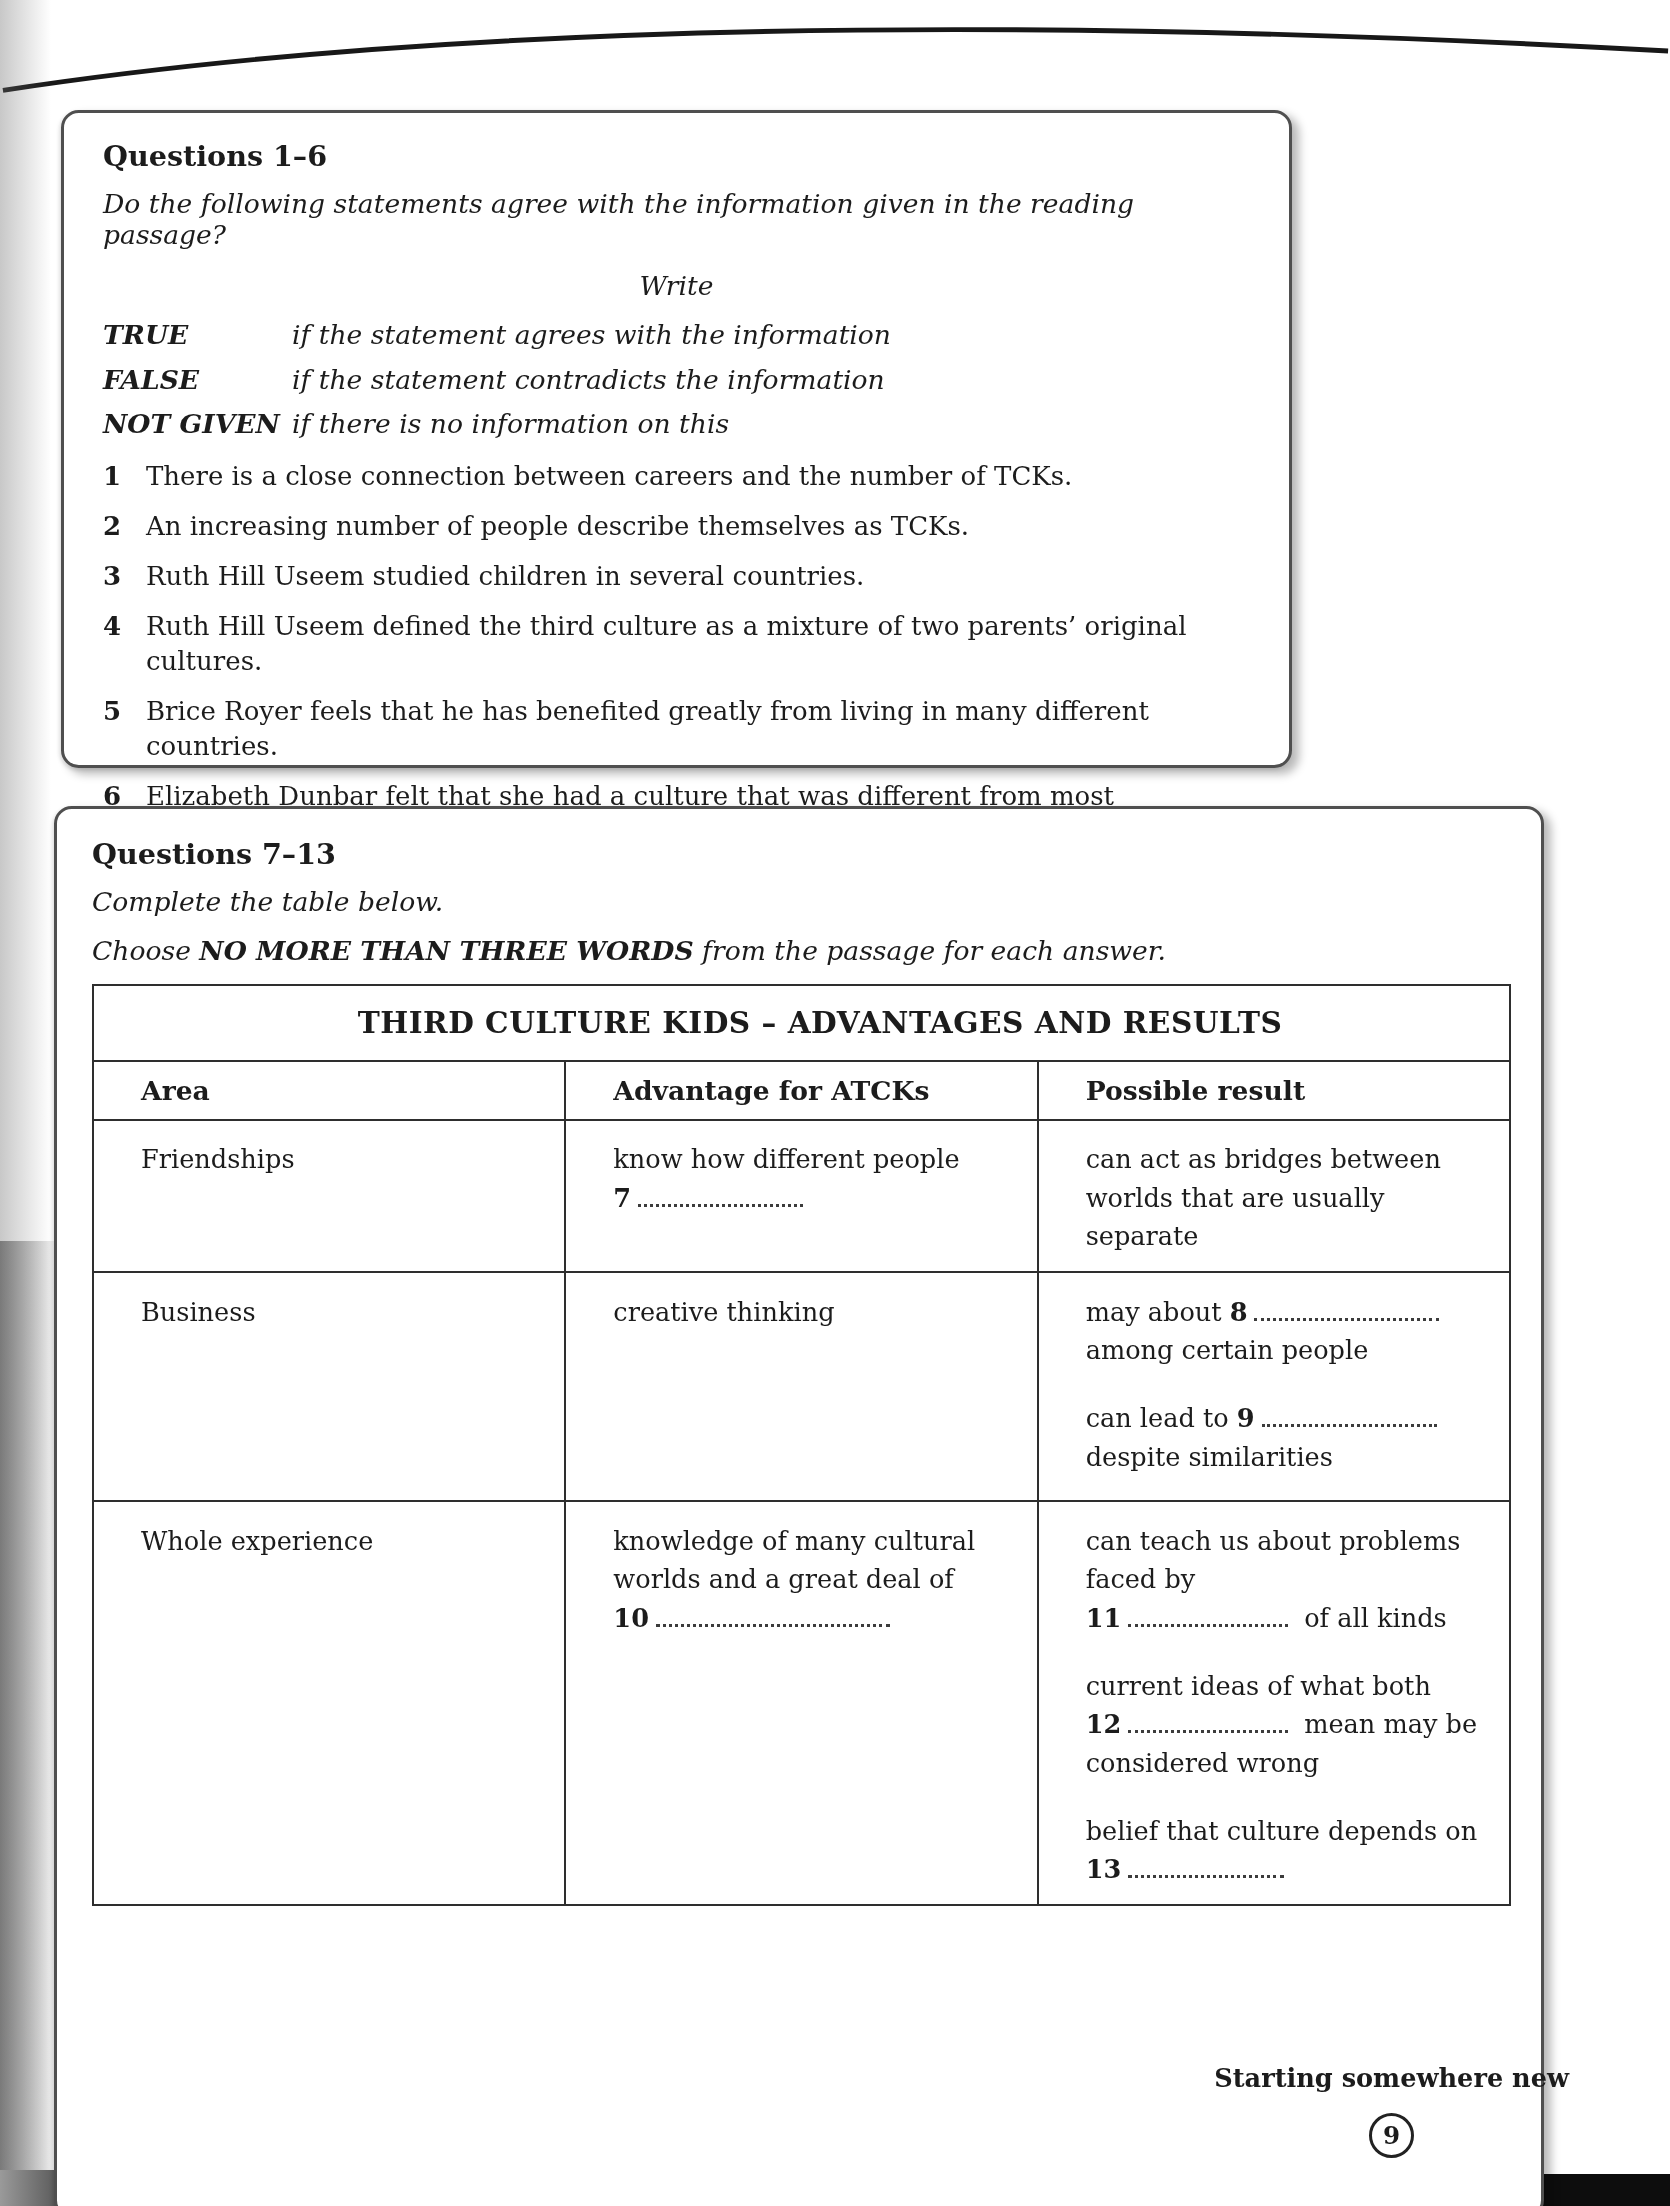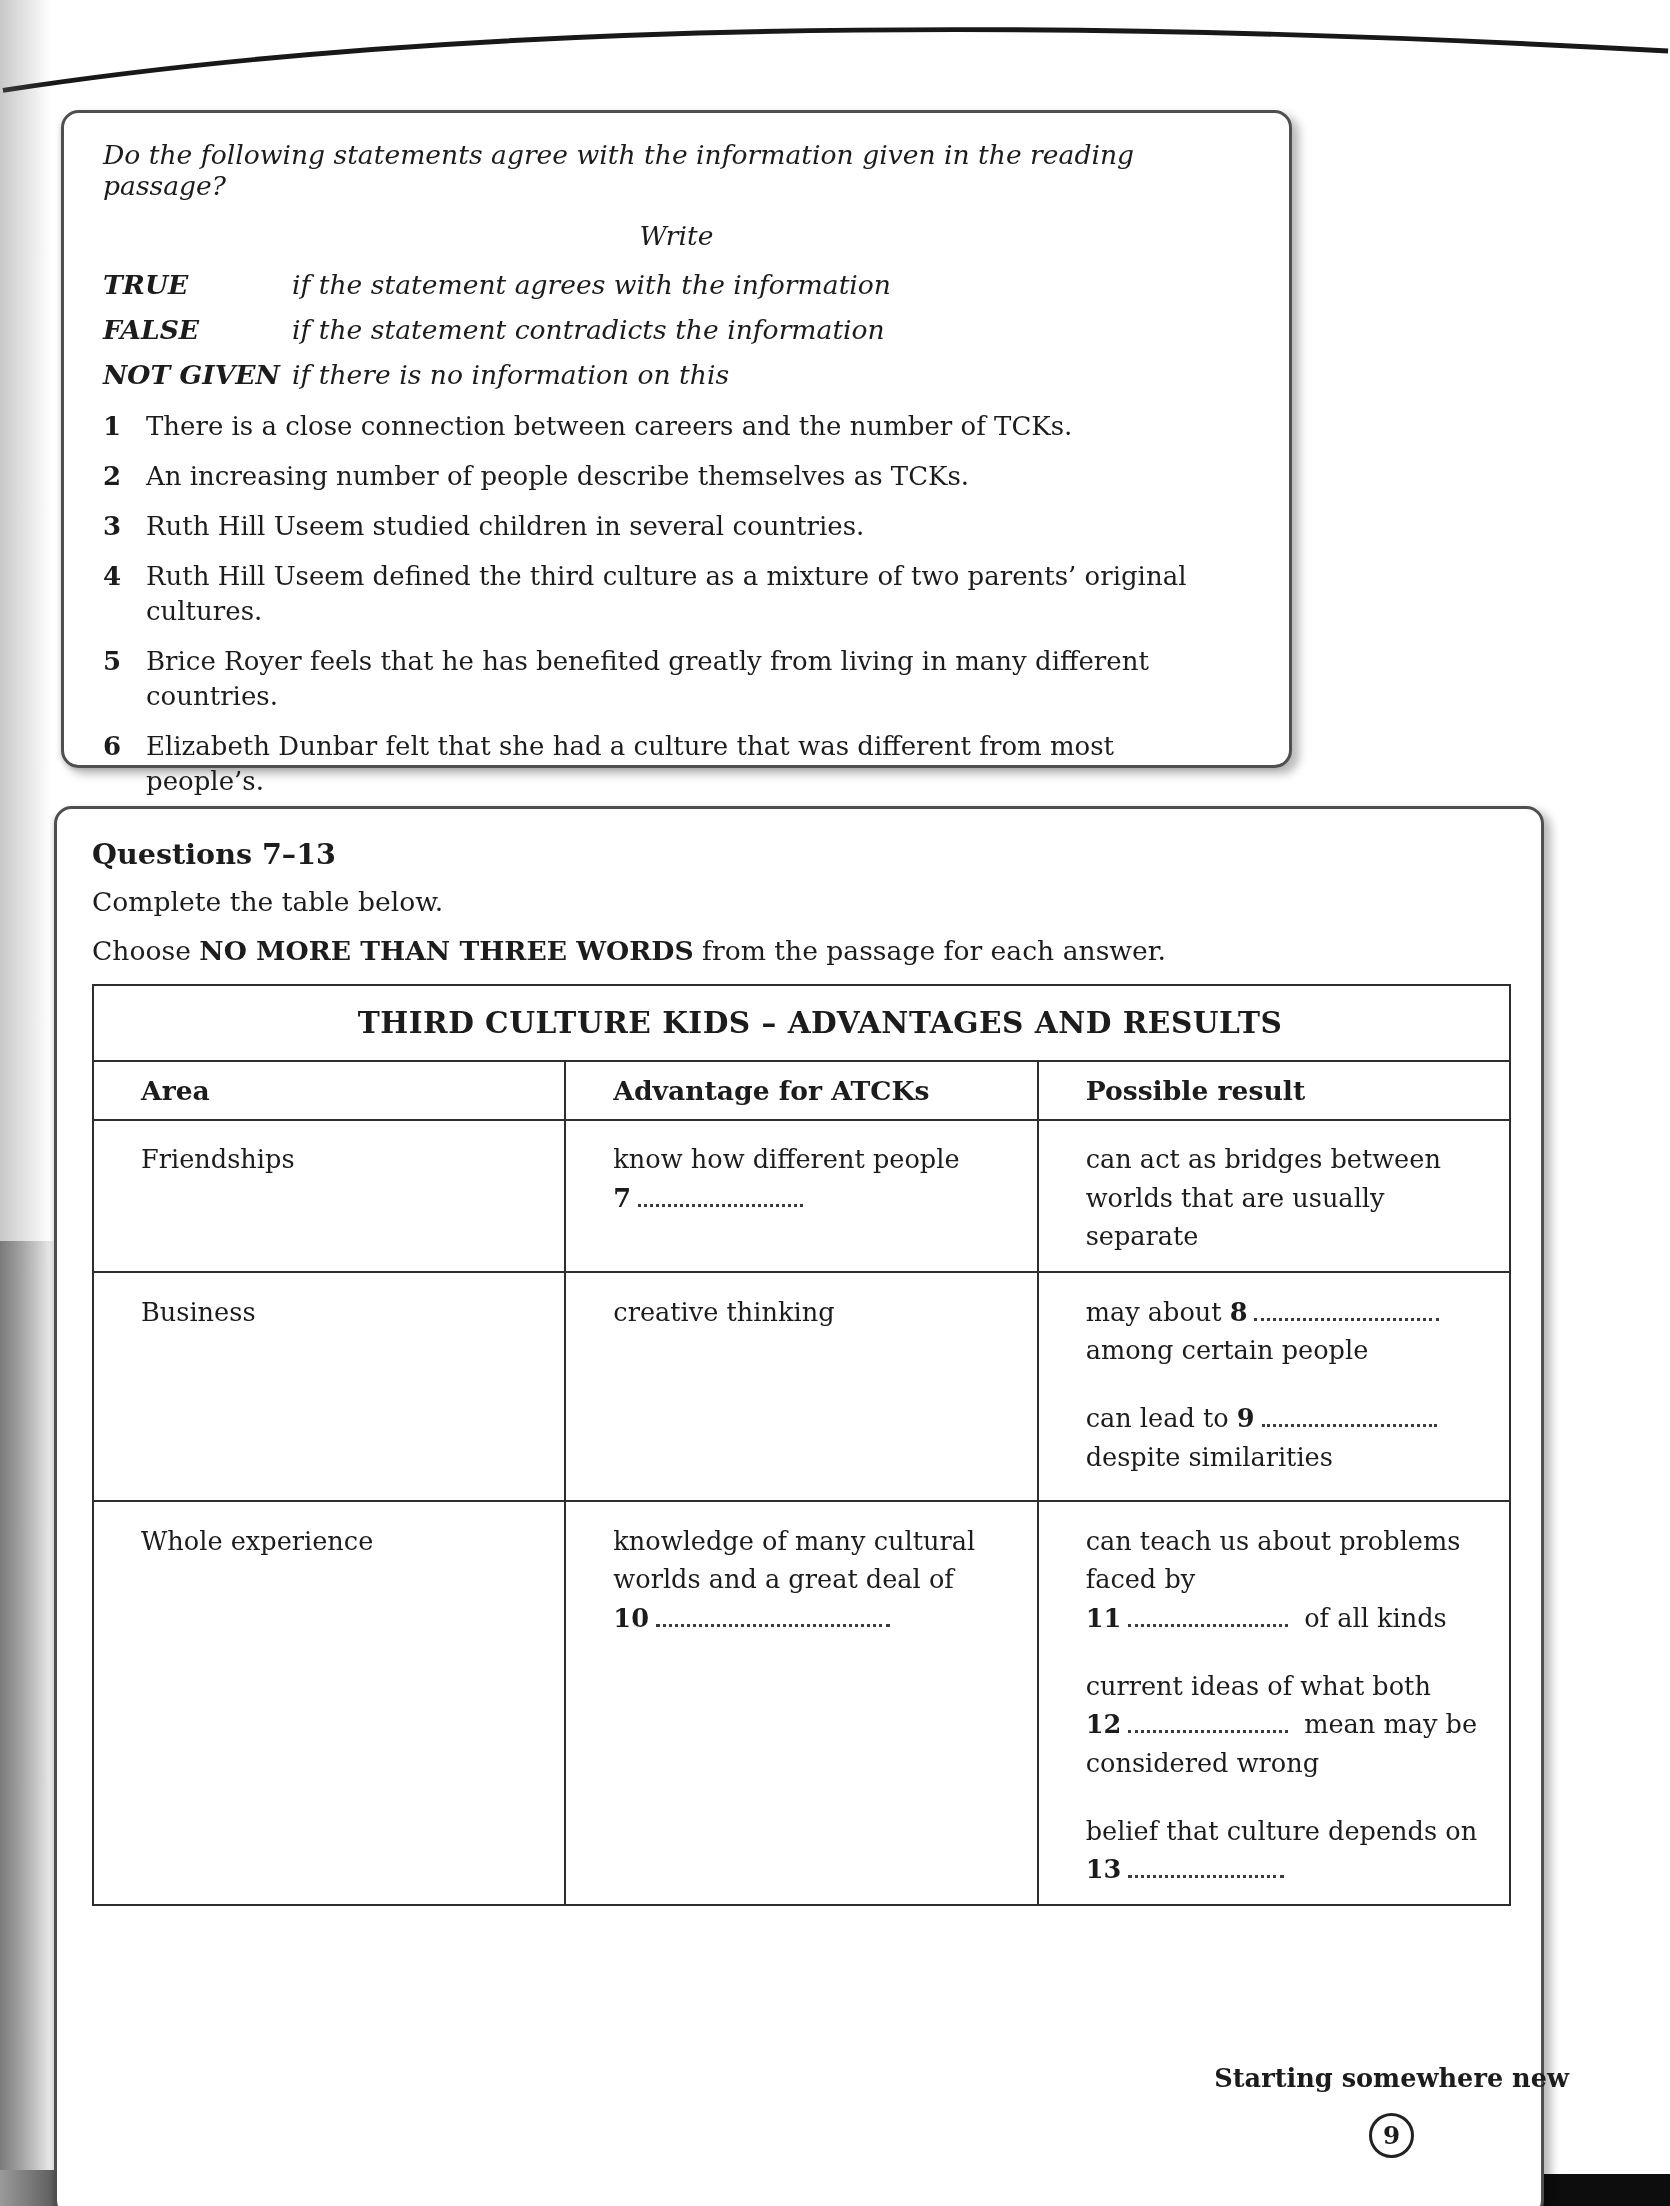--- a/index.html
+++ b/index.html
@@ -50,21 +50,21 @@
 
   .opt-row { display: flex; margin-bottom: 13.8px; font-size: 26.6px; font-style: italic; }
   .opt-label { font-weight: bold; width: 189px; flex: 0 0 189px; }
 
   .statements { margin-top: 19.7px; }
   .stmt { display: flex; margin-bottom: 14.8px; font-size: 26px; line-height: 1.35; }
   .stmt-num { font-weight: bold; width: 43px; flex: 0 0 43px; }
   .stmt-text { max-width: 1069px; }
 
   
-  .instr { font-size: 26.6px; margin: 0 0 17.7px 0; }
+  .instr { font-size: 26.6px; font-style: italic; margin: 0 0 17.7px 0; }
   .instr b { font-weight: bold; }
 
   table.answers {
     border-collapse: collapse;
     width: 1419px;
     margin-top: 9.9px;
     table-layout: fixed;
   }
   table.answers, table.answers td, table.answers th {
     border: 2px solid #2e2e2e;
@@ -127,20 +127,21 @@
 
 <svg class="top-edge-svg" width="1671" height="108" viewBox="0 0 1696 110">
   <path d="M0,92 C420,28 980,12 1696,52" stroke="#181818" stroke-width="5" fill="none"></path>
 </svg>
 <div class="left-shade"></div>
 <div class="left-shade-lower"></div>
 <div class="bottom-fade"></div>
 <div class="bottom-bar"></div>
 
 <section class="qbox" id="box-1-6">
+  <h2 class="sec-title">Questions 1–6</h2>
   <p class="intro">Do the following statements agree with the information given in the reading passage?</p>
   <p class="write-label">Write</p>
 
   <div class="opt-row">
     <span class="opt-label">TRUE</span>
     <span class="opt-desc">if the statement agrees with the information</span>
   </div>
   <div class="opt-row">
     <span class="opt-label">FALSE</span>
     <span class="opt-desc">if the statement contradicts the information</span>

